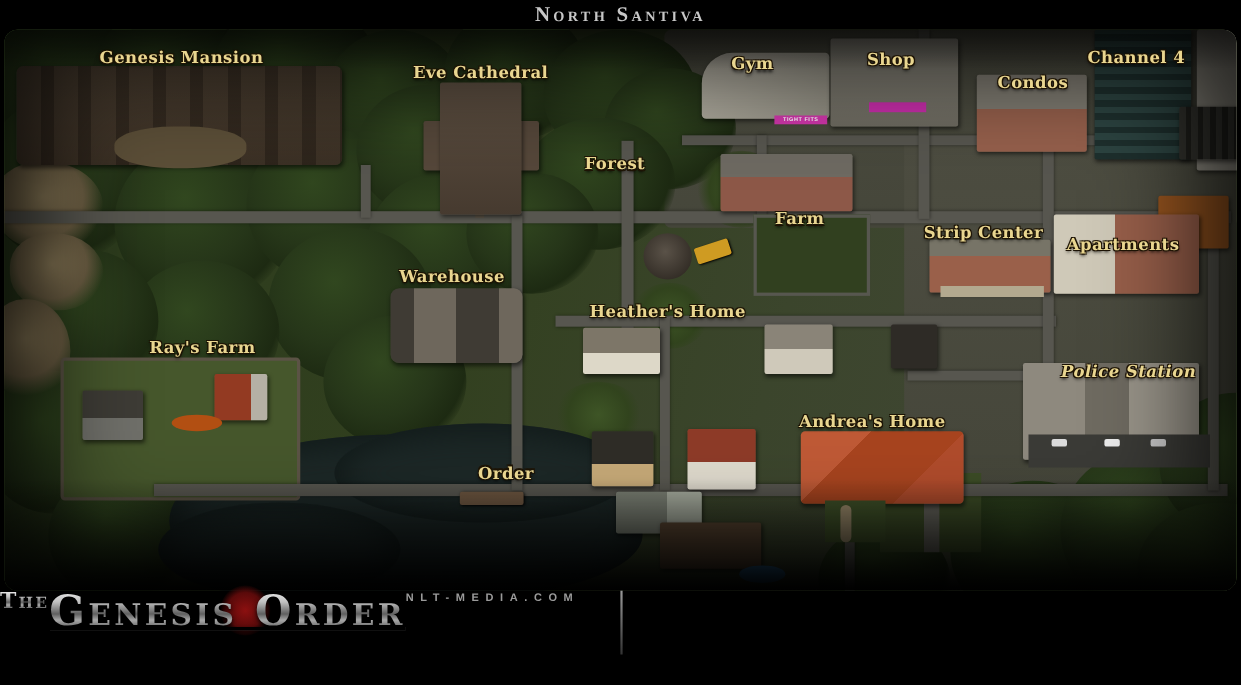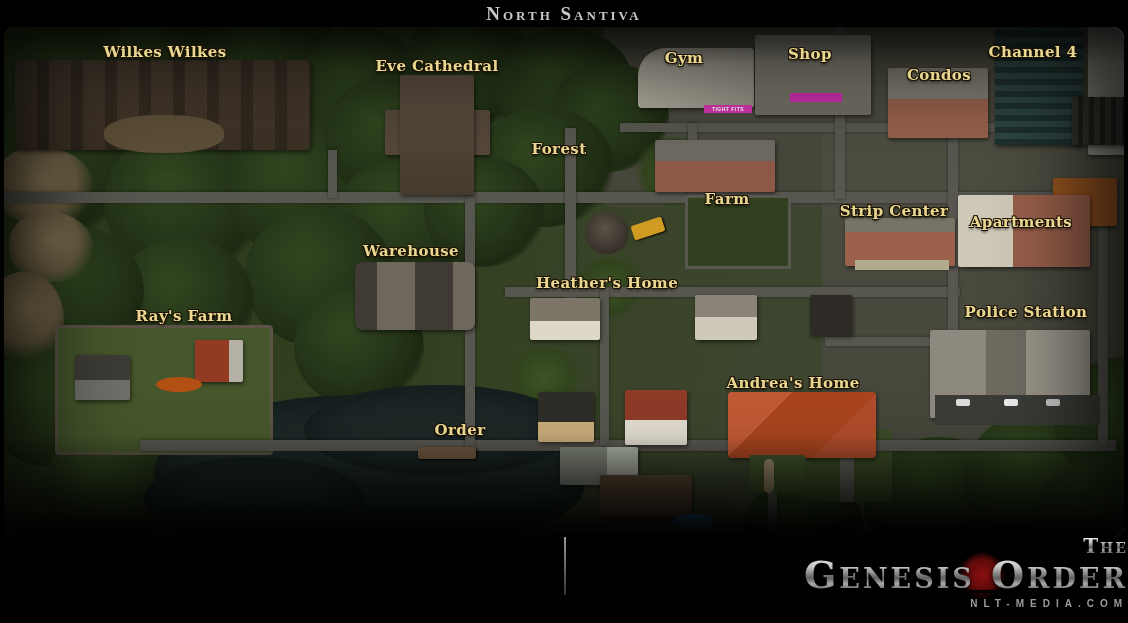--- a/index.html
+++ b/index.html
@@ -38,21 +38,21 @@
   .loc{transform:translate(-50%,-50%);white-space:nowrap;font-weight:bold;font-size:15px;
        letter-spacing:.4px;color:#e9d690;cursor:pointer;z-index:40;
        text-shadow:-1px -1px 0 #1d1304,1px -1px 0 #1d1304,-1px 1px 0 #1d1304,1px 1px 0 #1d1304,0 2px 3px rgba(0,0,0,.9);}
 
   .tiny-sign{font-family:"Liberation Sans",sans-serif;font-weight:bold;font-size:5px;
              line-height:8px;text-align:center;color:#fff;background:#d337ad;
              letter-spacing:.5px;overflow:hidden;}
 
   
   #footer{position:absolute;left:0;top:535px;width:100%;height:88px;display:flex;
-          flex-direction:column;align-items:flex-end;justify-content:flex-start;}
+          flex-direction:row;align-items:flex-start;justify-content:flex-start;}
   .metal{font-variant:small-caps;font-weight:bold;
          background:linear-gradient(180deg,#f2f2f2 0%,#c2c2c2 30%,#5f5f5f 58%,#a8a8a8 72%,#3a3a3a 100%);
          -webkit-background-clip:text;background-clip:text;color:transparent;
          filter:drop-shadow(0 2px 2px rgba(0,0,0,.9));}
   #logo-the{font-size:20px;letter-spacing:2px;line-height:18px;margin-top:2px;z-index:2;}
   #logo-main-wrap{position:relative;z-index:1;text-decoration:underline;}
   #logo-main{font-size:38px;letter-spacing:3px;line-height:40px;position:relative;z-index:2;}
   #logo-orb{position:absolute;left:55%;top:50%;width:46px;height:46px;transform:translate(-50%,-50%);
             border-radius:50%;z-index:1;
             background:radial-gradient(circle,#8c1010 0%,#5a0a0a 50%,rgba(60,5,5,0) 72%);}
@@ -192,34 +192,34 @@
 
     <div class="abs bldg" style="left:534px;top:365px;width:56px;height:50px;background:linear-gradient(#2f2d27 0 60%,#c8ab79 60% 100%);"></div>
     <div class="abs bldg" style="left:621px;top:363px;width:62px;height:55px;background:linear-gradient(#8e3b28 0 55%,#e0dbce 55% 100%);"></div>
     <div class="abs bldg" style="left:556px;top:420px;width:78px;height:38px;background:linear-gradient(90deg,#7d8276 0 60%,#aab0a2 60% 100%);"></div>
     <div class="abs bldg" style="left:596px;top:448px;width:92px;height:42px;background:#5c4733;"></div>
     <div class="abs" style="left:668px;top:487px;width:42px;height:16px;border-radius:50%;background:#2f72a8;"></div>
 
     <div class="abs vignette"></div>
     <div class="abs fade-bottom"></div>
 
-    <div class="abs loc" style="left:161px;top:25px;">Wilkes Wilkes</div>
+    <div class="abs loc" style="left:161px;top:25px;">Genesis Mansion</div>
     <div class="abs loc" style="left:433px;top:39px;">Eve Cathedral</div>
     <div class="abs loc" style="left:555px;top:76px;margin-top:46px;">Forest</div>
     <div class="abs loc" style="left:680px;top:31px;">Gym</div>
     <div class="abs loc" style="left:806px;top:27px;">Shop</div>
     <div class="abs loc" style="left:935px;top:48px;">Condos</div>
     <div class="abs loc" style="left:1029px;top:25px;">Channel 4</div>
     <div class="abs loc" style="left:723px;top:172px;">Farm</div>
     <div class="abs loc" style="left:890px;top:184px;">Strip Center</div>
     <div class="abs loc" style="left:1017px;top:195px;">Apartments</div>
     <div class="abs loc" style="left:407px;top:224px;">Warehouse</div>
     <div class="abs loc" style="left:603px;top:256px;">Heather's Home</div>
     <div class="abs loc" style="left:180px;top:289px;">Ray's Farm</div>
-    <div class="abs loc" style="left:1022px;top:285px;">Police Station</div>
+    <div class="abs loc" style="left:1022px;top:311px;font-style:italic;">Police Station</div>
     <div class="abs loc" style="left:789px;top:356px;">Andrea's Home</div>
     <div class="abs loc" style="left:456px;top:403px;">Order</div>
   </div>
 
   <div id="logo-dagger"></div>
   <div id="footer">
     <div id="logo-the" class="metal">The</div>
     <div id="logo-main-wrap">
       <div id="logo-orb"></div>
       <div id="logo-main" class="metal">Genesis Order</div>

